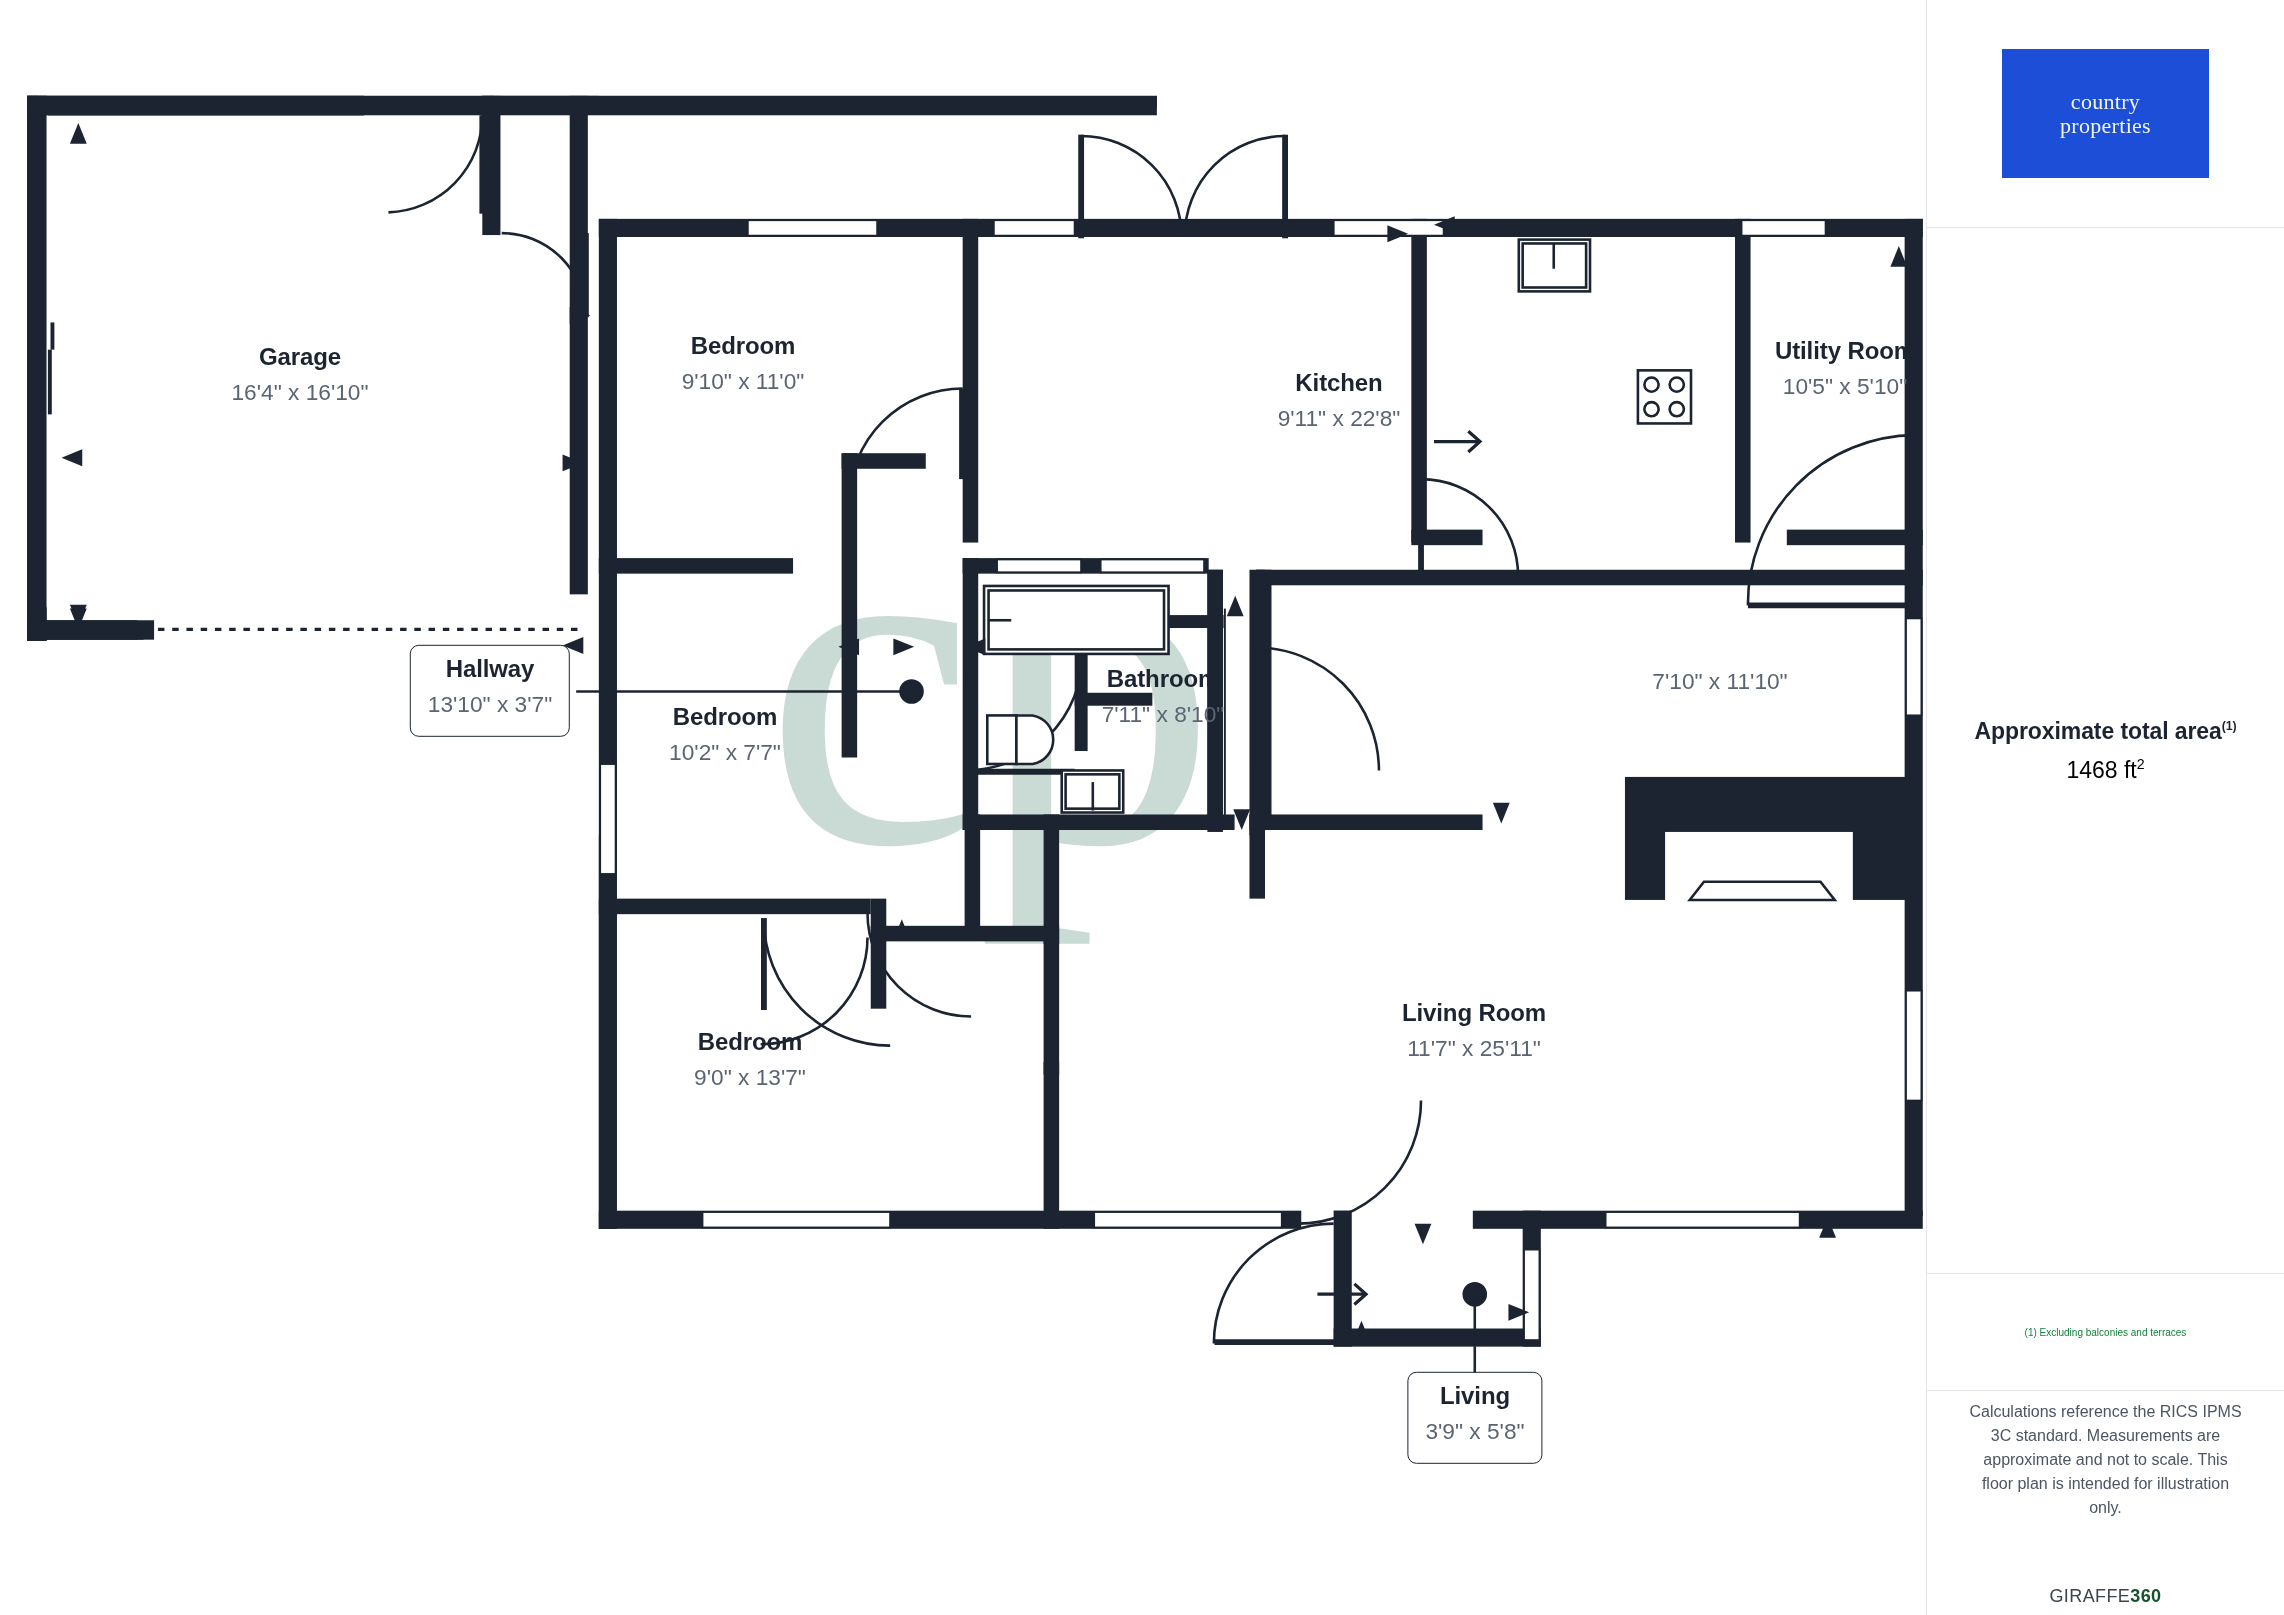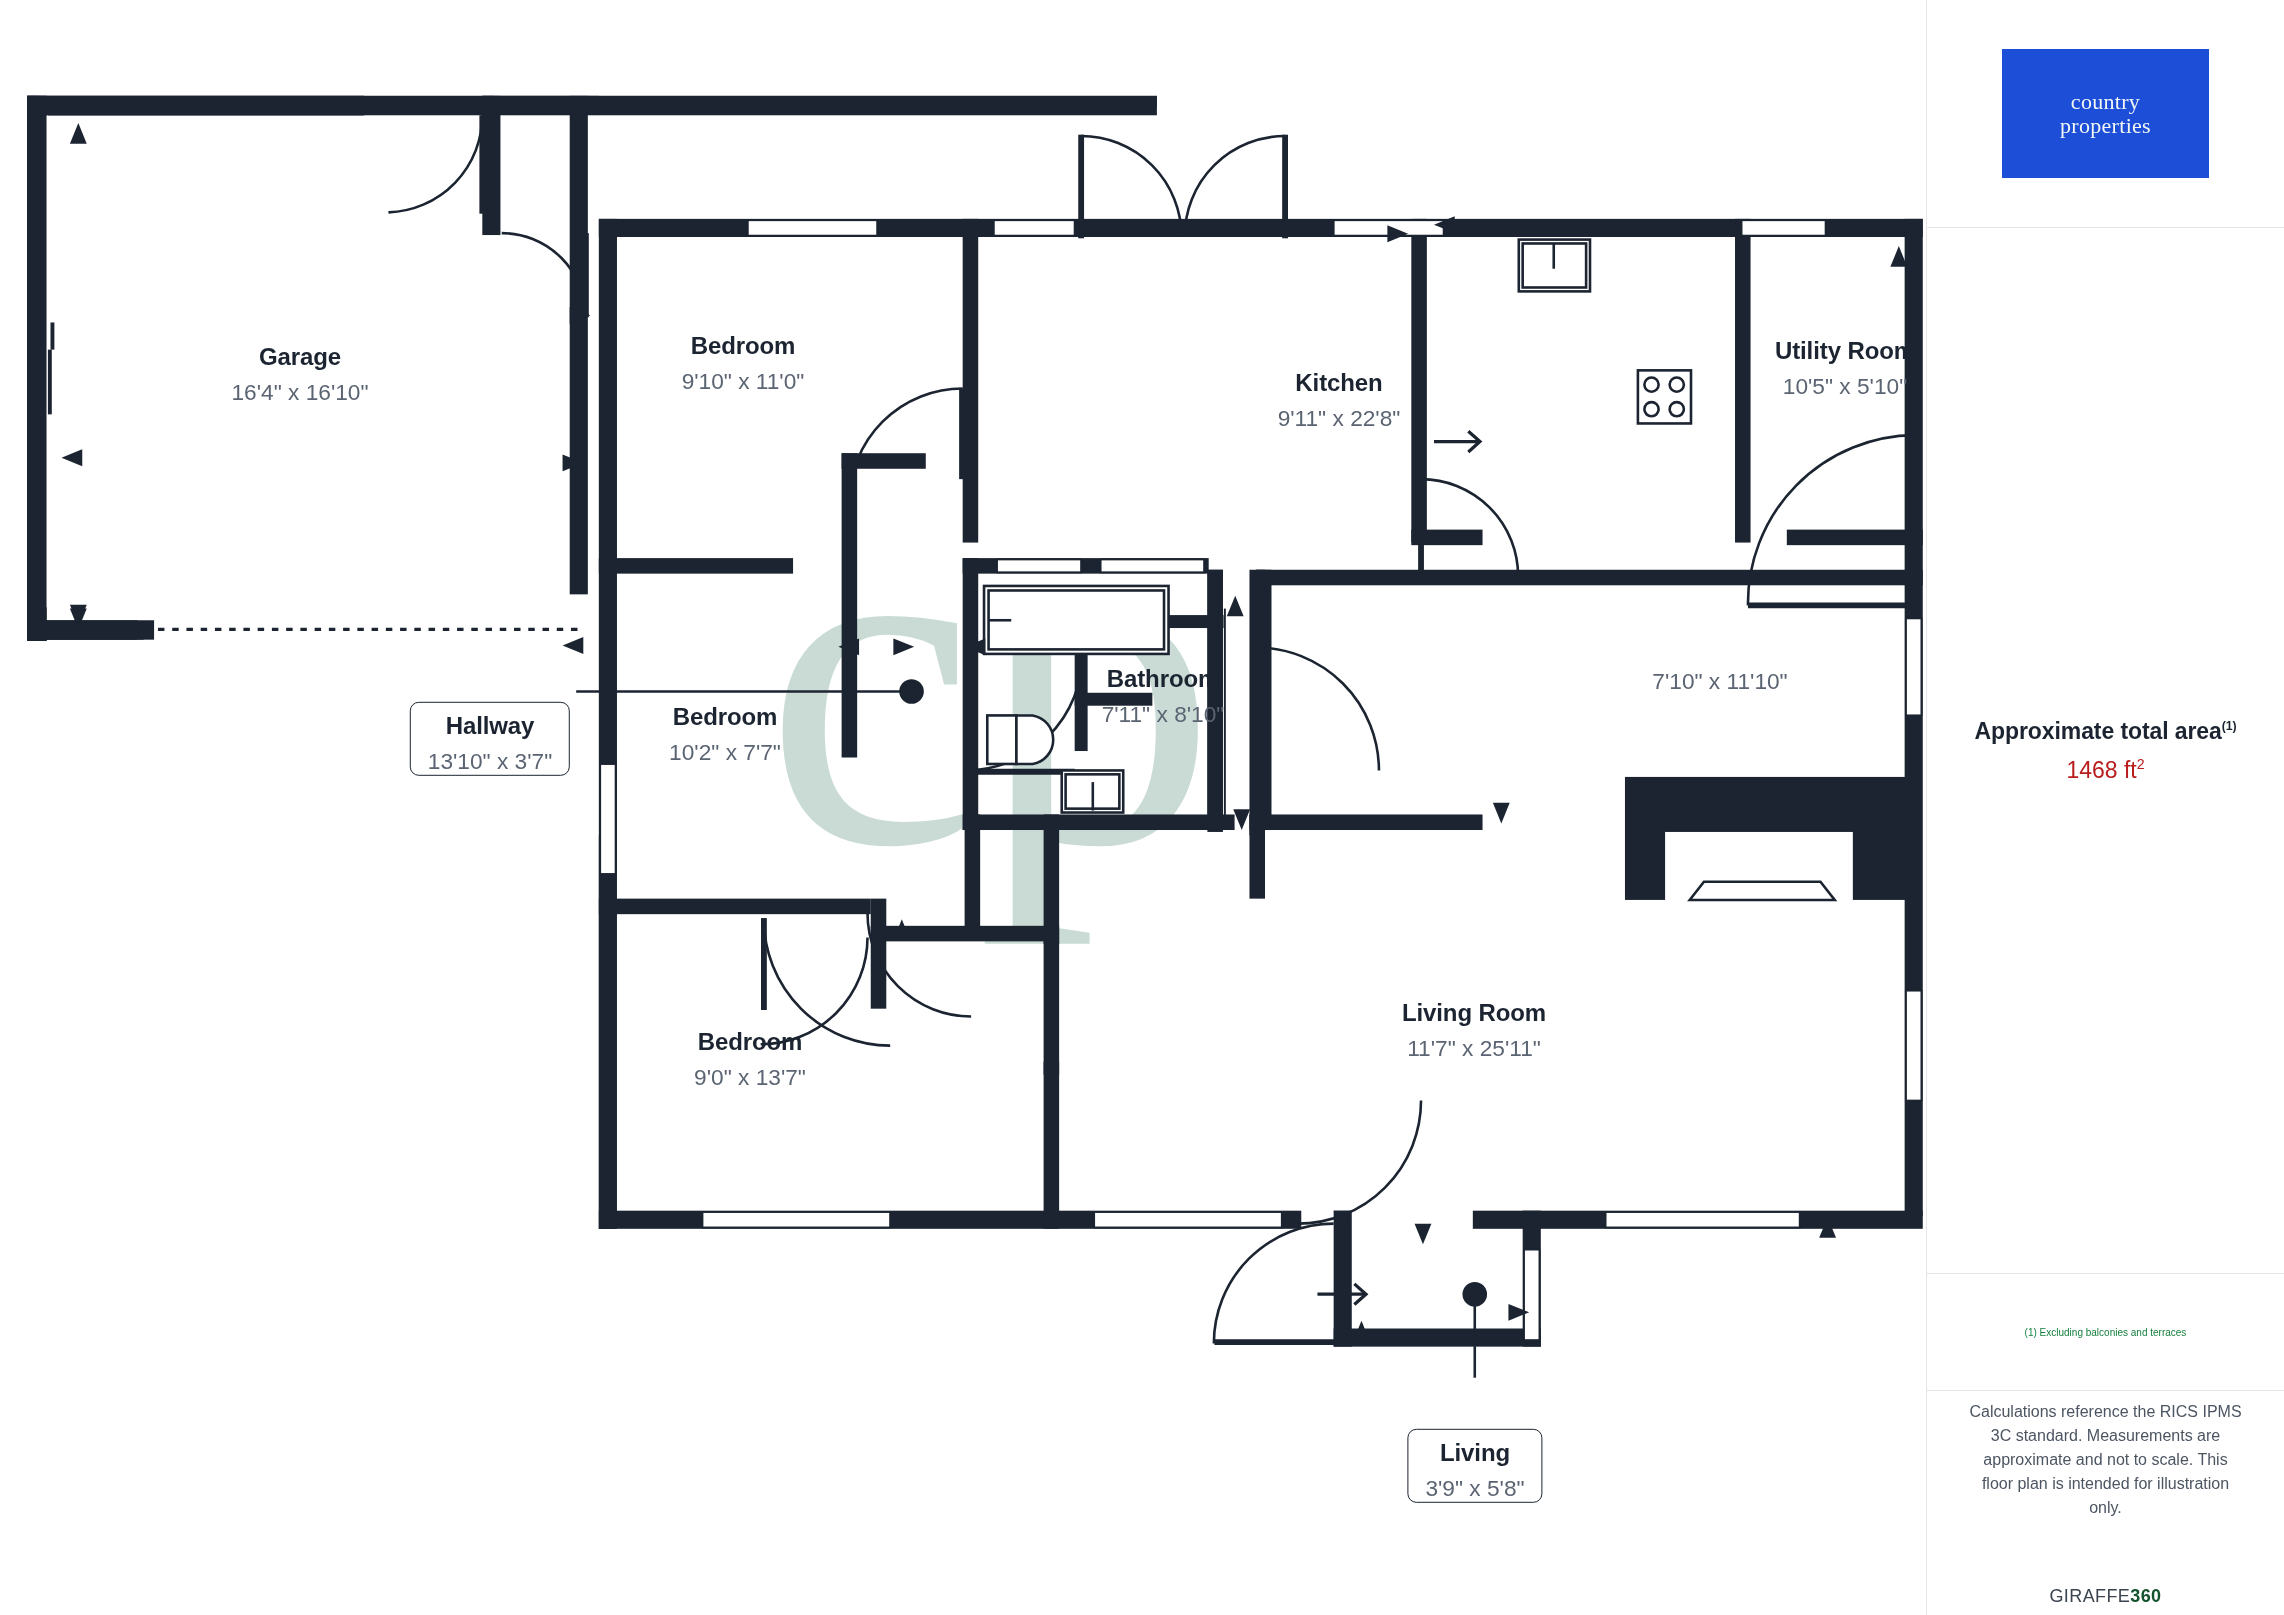--- a/index.html
+++ b/index.html
@@ -18,38 +18,38 @@
   #logo-box{width:207px;height:129px;background:#1d4ed8;display:flex;
             align-items:center;justify-content:center;}
   #logo-text{color:#f2f7f4;font-family:"Liberation Serif",serif;font-size:22px;
              line-height:1.05;text-align:center;letter-spacing:0.3px;}
   #logo-text b{display:block;font-weight:400;}
 
   #sb-area-cell{height:1046px;border-bottom:1.3px solid #e3e5e8;
                 justify-content:center;}
   #area-title{font-size:23px;font-weight:700;color:#1b2430;letter-spacing:-0.1px;}
   #area-title sup{font-size:12.3px;font-weight:700;vertical-align:super;}
-  #area-value{font-size:23px;color:#b91c1c;margin-top:11px;}
+  #area-value{font-size:23px;color:#000000;margin-top:11px;}
   #area-value sup{font-size:14.2px;}
 
   #sb-note-cell{height:117px;border-bottom:1.3px solid #e3e5e8;}
   #note-text{font-size:10px;color:#15803d;}
 
   #sb-foot-cell{height:224px;padding:26px 39px;box-sizing:border-box;gap:32px;}
   #foot-text{font-size:16px;color:#4c5562;line-height:1.5;}
   #giraffe{margin-top:34px;font-size:18px;color:#3b4450;letter-spacing:0.4px;}
   #giraffe b{font-weight:700;color:#14532d;}
 
   
   .rlabel{position:absolute;text-align:center;transform:translate(-50%,-50%);
           white-space:nowrap;}
   .rname{font-size:24px;font-weight:700;color:#1b2430;letter-spacing:-0.1px;}
   .rdim{font-size:22.7px;color:#5b6472;margin-top:8.4px;}
   .rlabel.boxed{border:1.9px solid #1b2430;border-radius:9px;background:#fff;
-                padding:9px 17px 0;transform:translate(-50%,-50%);margin-top:48px;}
+                padding:9px 17px 18px;transform:translate(-50%,-50%);}
   .rlabel.dimonly .rdim{margin-top:0;}
 </style>
 </head>
 <body>
 
 <div id="page">
 
   <div id="plan-area">
 
     <svg width="1926" height="1616" viewBox="0 0 2975 2496">

